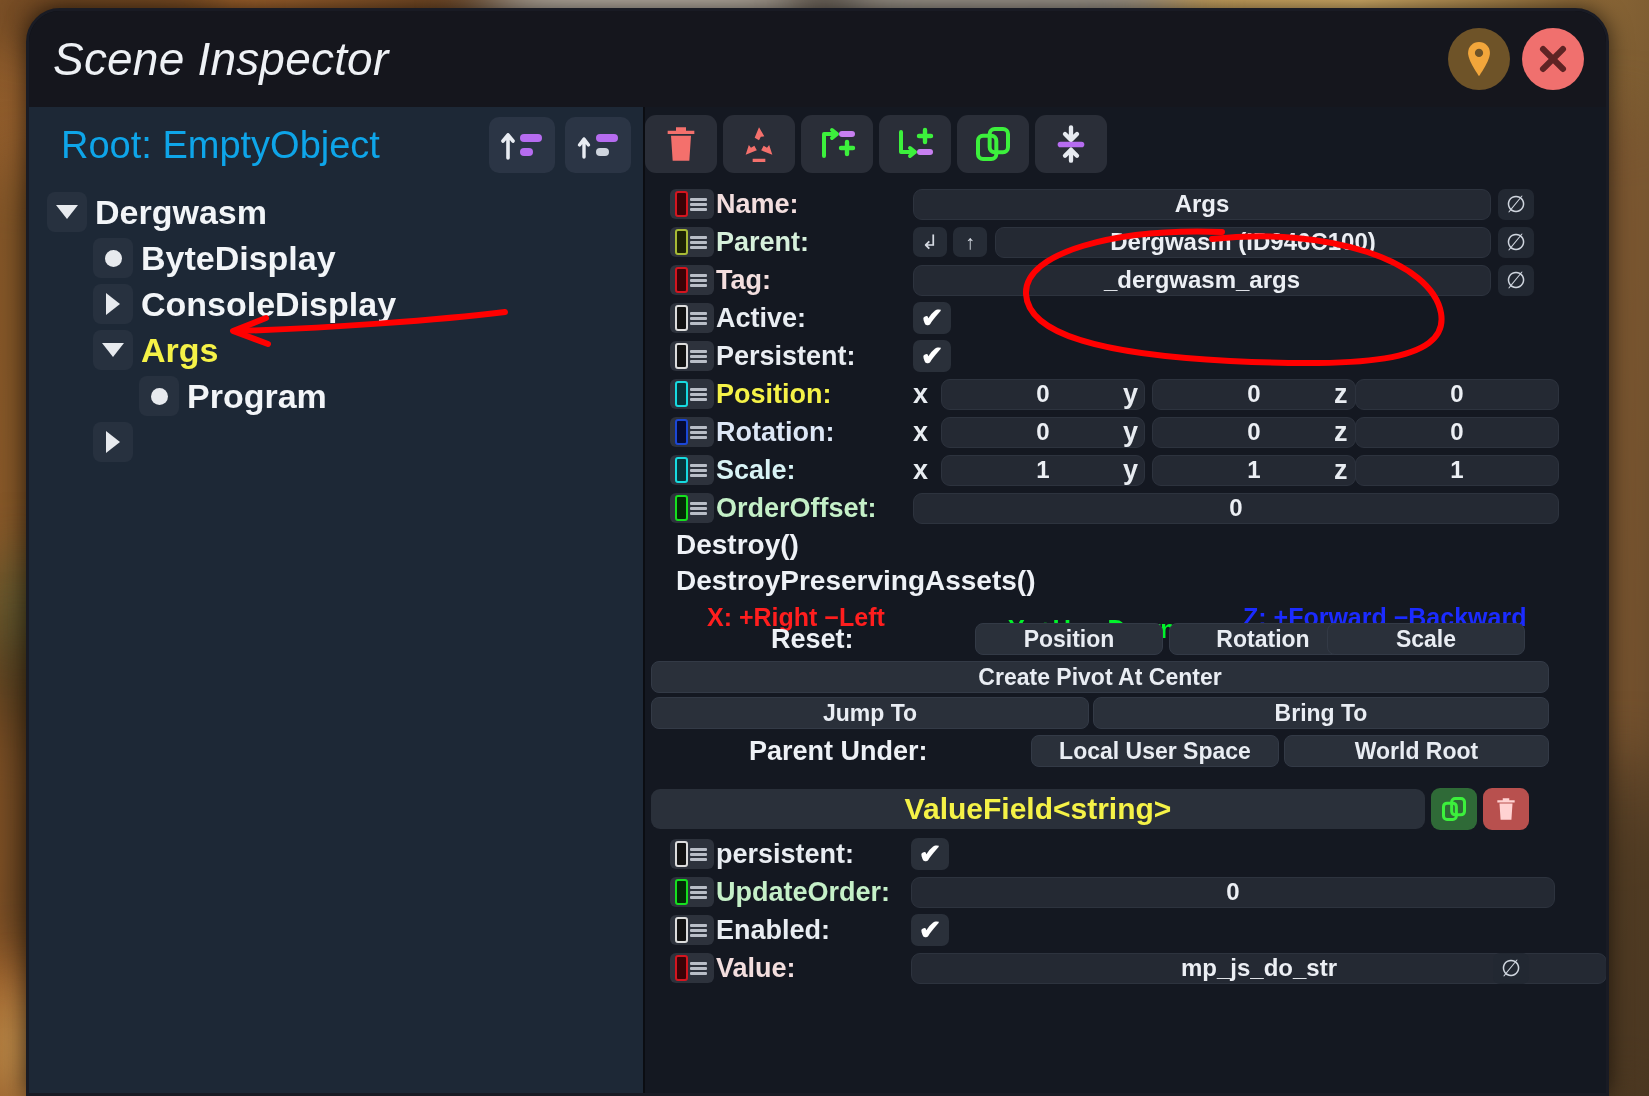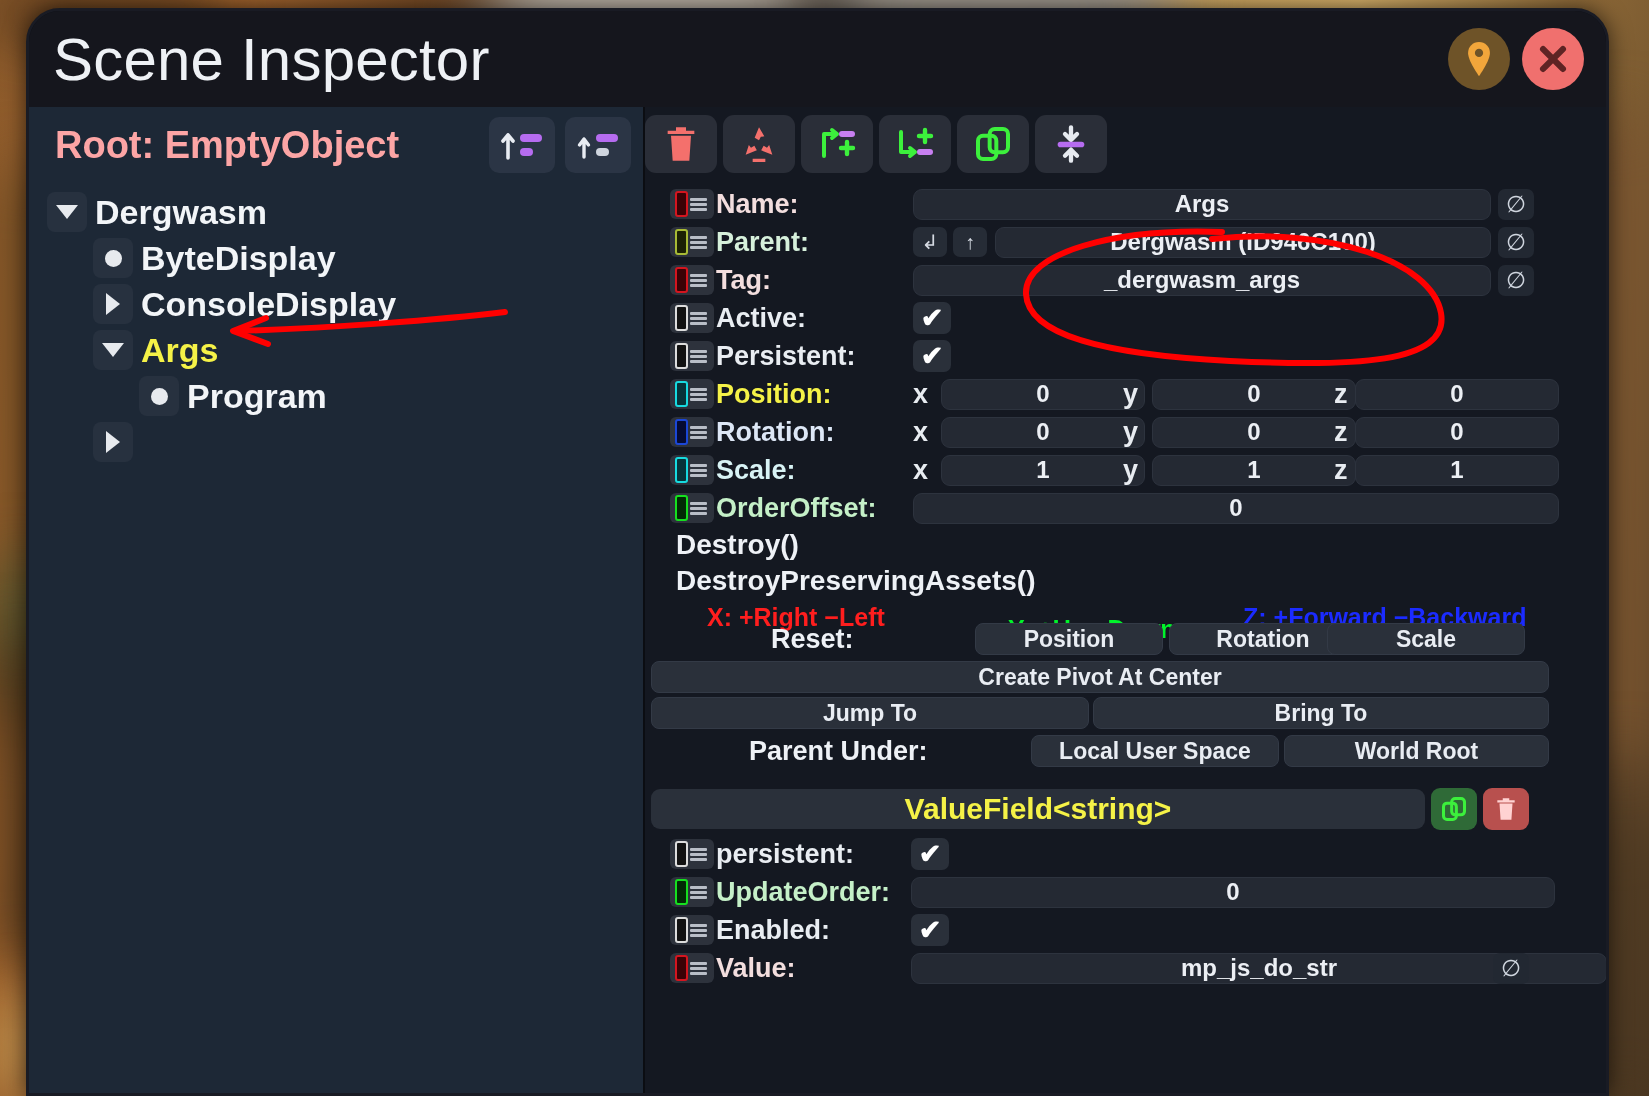--- a/index.html
+++ b/index.html
@@ -42,25 +42,26 @@
     overflow: hidden;
   }
   .titlebar {
     height: 96px;
     background: #15161d;
     display: flex;
     align-items: center;
     padding: 0 22px 0 24px;
   }
   .title-text {
-    font-size: 60px;
+    font-size: 46px;
     font-weight: 400;
     color: #eef1f5;
     letter-spacing: 0.2px;
     flex: 1;
+    font-style: italic;
   }
   .title-btn {
     width: 62px; height: 62px;
     border-radius: 50%;
     display: flex; align-items: center; justify-content: center;
     margin-left: 12px;
     cursor: pointer;
   }
   .pin-btn { background: #6e5328; }
   .close-btn { background: #f0706e; }
@@ -73,22 +74,22 @@
     background: #1d2836;
     border-right: 2px solid #0b0d12;
     display: flex; flex-direction: column;
   }
   .tree-header {
     display: flex; align-items: center;
     padding: 10px 12px 10px 26px;
     gap: 10px;
   }
   .root-label {
-    font-size: 38px; font-weight: 700; color: #fca5a5;
-    flex: 1; white-space: nowrap;
+    font-size: 38px; font-weight: 400; color: #0ea5e9;
+    flex: 1; white-space: nowrap; margin-left: 6px;
   }
   .hdr-btn {
     width: 66px; height: 56px;
     background: #2b3545; border-radius: 10px;
     display: flex; align-items: center; justify-content: center;
     cursor: pointer;
   }
   .tree-list { padding: 6px 0 0 18px; }
   .tree-row {
     display: flex; align-items: center;

